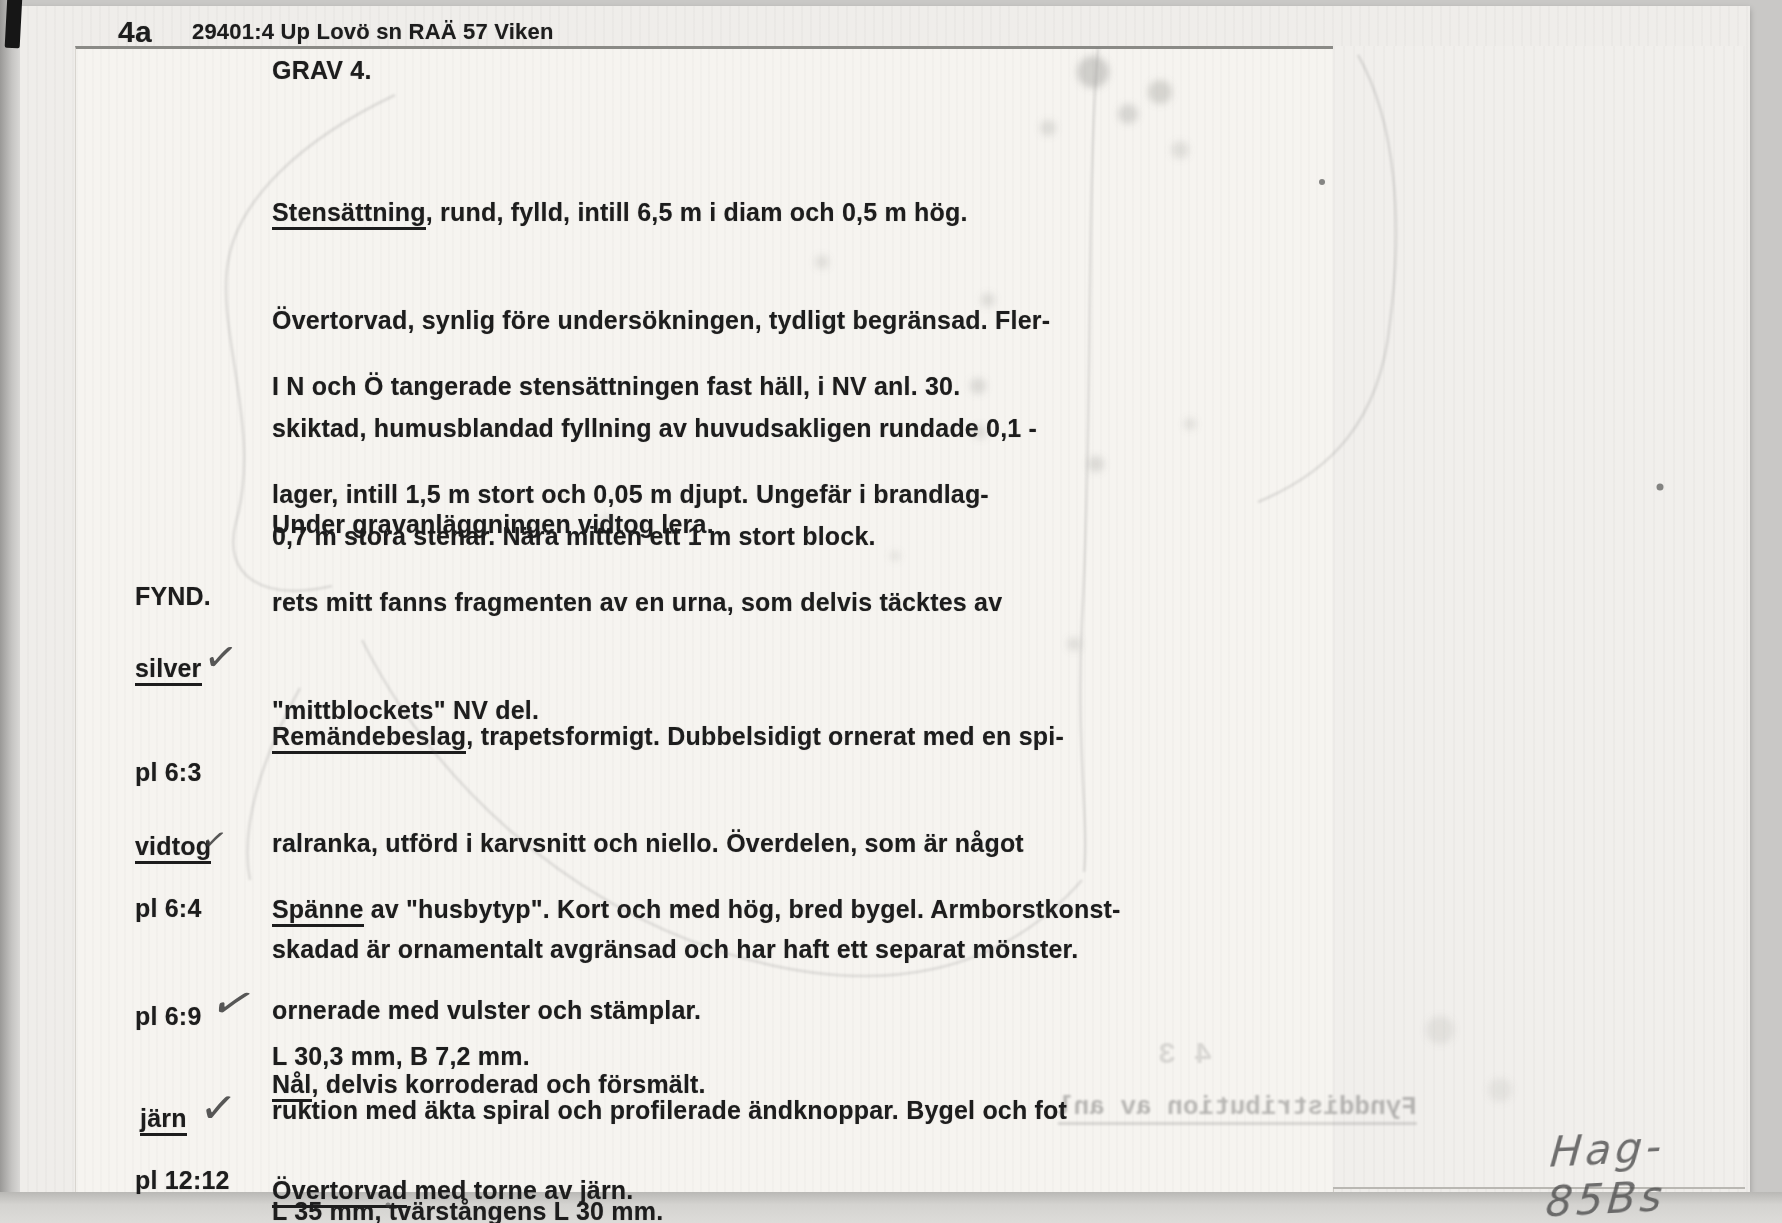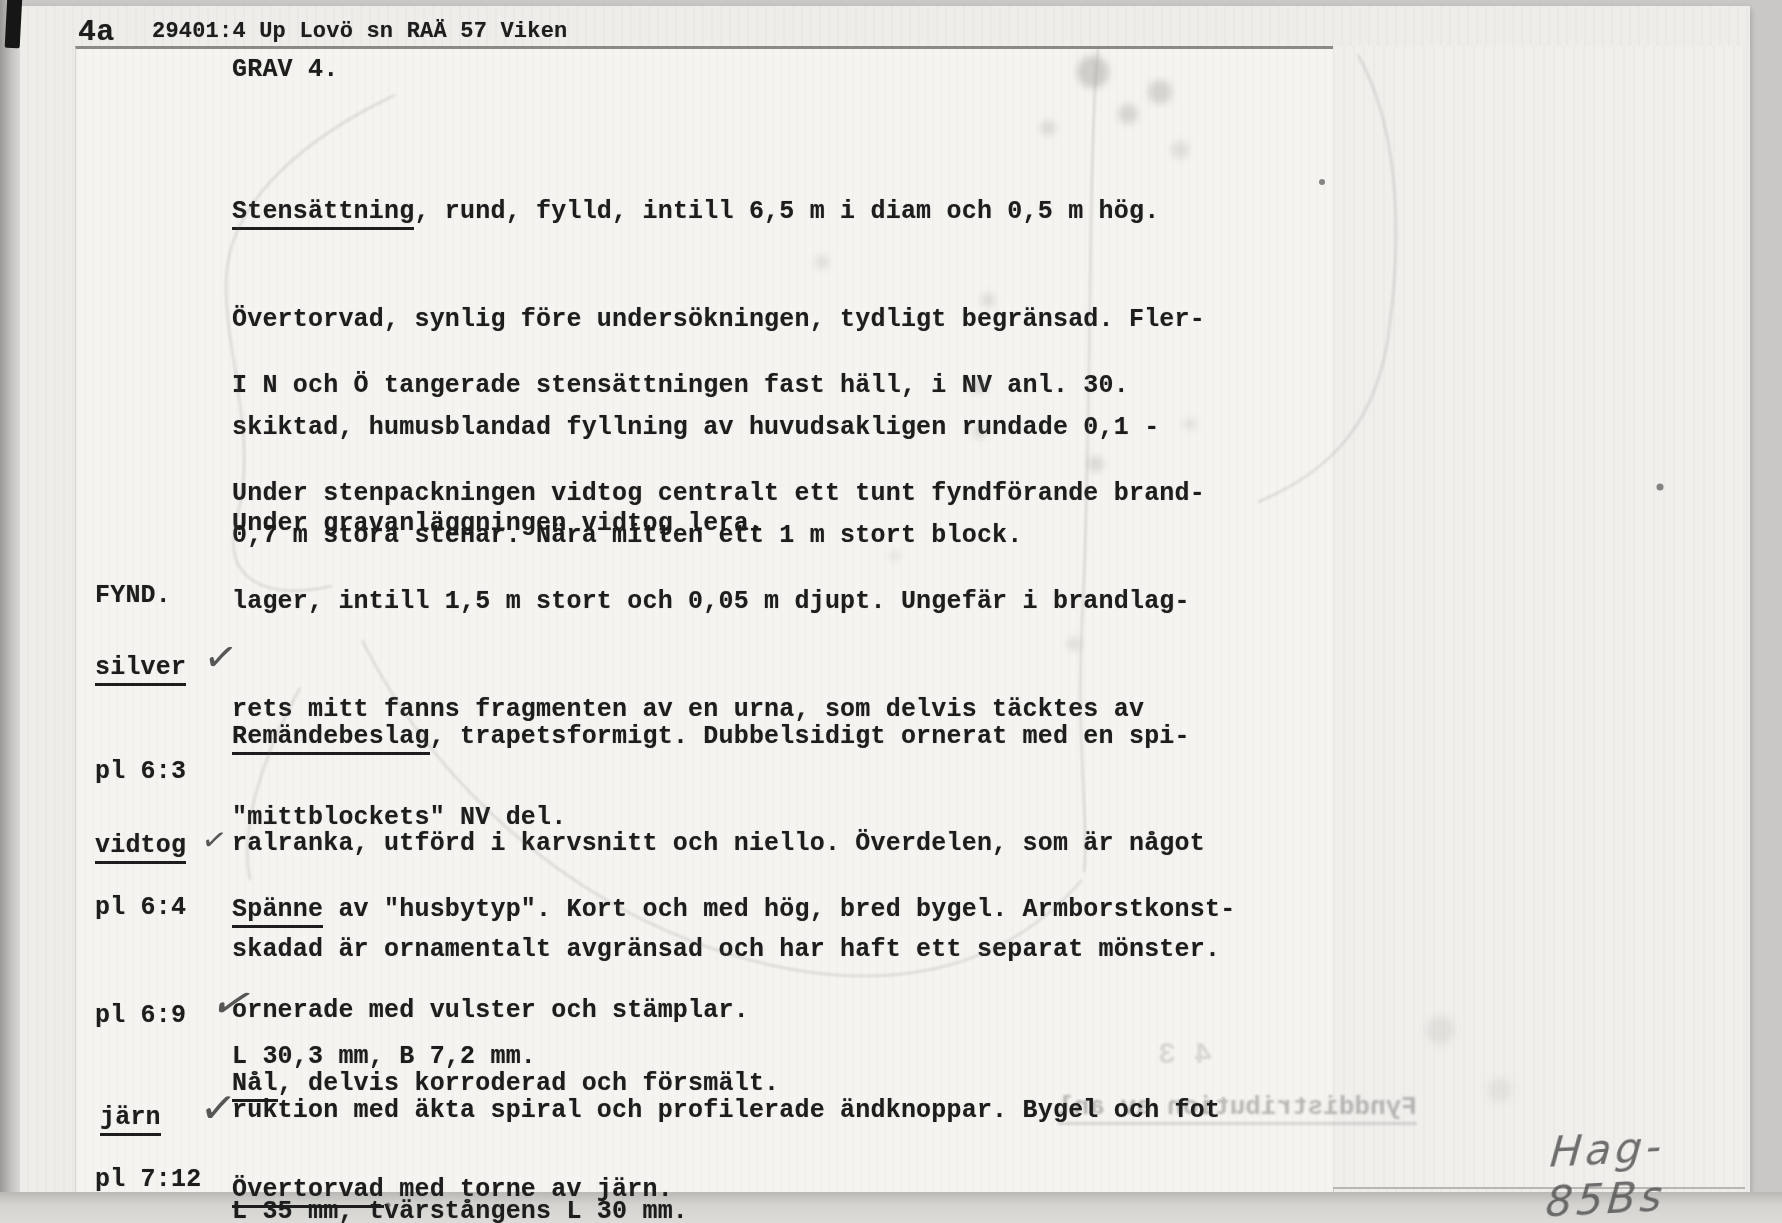--- a/index.html
+++ b/index.html
@@ -38,25 +38,26 @@
   }
   .corner-mark{
     position:absolute;left:6px;top:-4px;width:15px;height:52px;
     background:#161616;transform:rotate(3deg);border-radius:2px;
   }
   .bottom-strip{
     position:absolute;left:0;top:1192px;width:1782px;height:31px;
     background:linear-gradient(180deg,#b9b8b5,#d4d3d0 40%,#dddcd9);
   }
   .typed{
-    font-family:Liberation Mono, monospace;
+    font-family:Liberation Sans, sans-serif;
     font-weight:700;color:#1d1d1d;font-size:25px;line-height:36px;
     white-space:pre;letter-spacing:.2px;
     text-shadow:0 0 1px rgba(20,20,20,.35);
     position:absolute;
+    margin-left:40px;
   }
   .uline{border-bottom:3px solid #1d1d1d;padding-bottom:1px;}
   .label-col{left:95px;}
   .check{
     position:absolute;font-family:"DejaVu Sans", sans-serif;
     color:#3c3c3c;font-weight:400;opacity:.85;
   }
   .handwriting{
     position:absolute;left:1548px;top:1122px;
     font-family:"DejaVu Sans", sans-serif;font-style:italic;
@@ -97,21 +98,20 @@
 
   <div class="typed" style="left:232px;top:122px;">
     <div><span class="uline">Stensättning</span><span>, rund, fylld, intill 6,5 m i diam och 0,5 m hög.</span></div>
     <div>Övertorvad, synlig före undersökningen, tydligt begränsad. Fler-</div>
     <div>skiktad, humusblandad fyllning av huvudsakligen rundade 0,1 -</div>
     <div>0,7 m stora stenar. Nära mitten ett 1 m stort block.</div>
   </div>
 
   <div class="typed" style="left:232px;top:296px;">
     <div>I N och Ö tangerade stensättningen fast häll, i NV anl. 30.</div>
-    <div>Under stenpackningen vidtog centralt ett tunt fyndförande brand-</div>
     <div>lager, intill 1,5 m stort och 0,05 m djupt. Ungefär i brandlag-</div>
     <div>rets mitt fanns fragmenten av en urna, som delvis täcktes av</div>
     <div>"mittblockets" NV del.</div>
   </div>
 
   <div class="typed" style="left:232px;top:506px;">Under gravanläggningen vidtog lera.</div>
 
   <div class="typed label-col" style="top:578px;">FYND.</div>
 
   <div class="typed label-col" style="top:650px;"><span class="uline">silver</span></div>
@@ -139,21 +139,21 @@
   <div class="typed" style="left:232px;top:994px;">
     <div><span class="uline">Nål</span><span>, delvis korroderad och försmält.</span></div>
   </div>
 
   <div class="typed label-col" style="left:100px;top:1100px;"><span class="uline">järn</span></div>
   <div class="check" style="left:200px;top:1082px;font-size:44px;transform:rotate(6deg);">✓</div>
   <div class="typed" style="left:232px;top:1100px;">
     <div><span class="uline">Övertorvad</span><span> med torne av järn.</span></div>
     
   </div>
-  <div class="typed label-col" style="top:1162px;">pl 7:12</div>
+  <div class="typed label-col" style="top:1162px;">pl 12:12</div>
 
   <div class="bleed">Fynddistribution av anl</div>
   <div class="bleed-small">43</div>
 
   <div class="handwriting">Hag-85Bs</div>
 
   <svg class="overlay" width="1782" height="1223">
     <defs>
       <filter id="soft">
           <feGaussianBlur stdDeviation="3.5"></feGaussianBlur>

